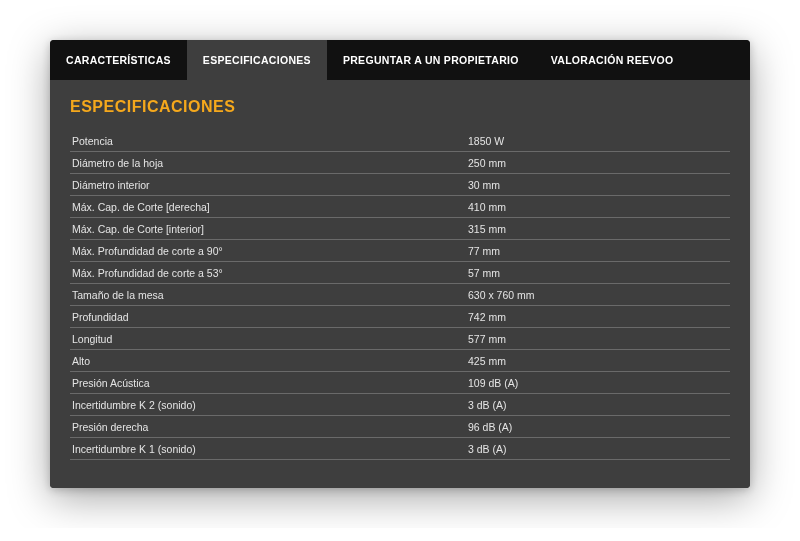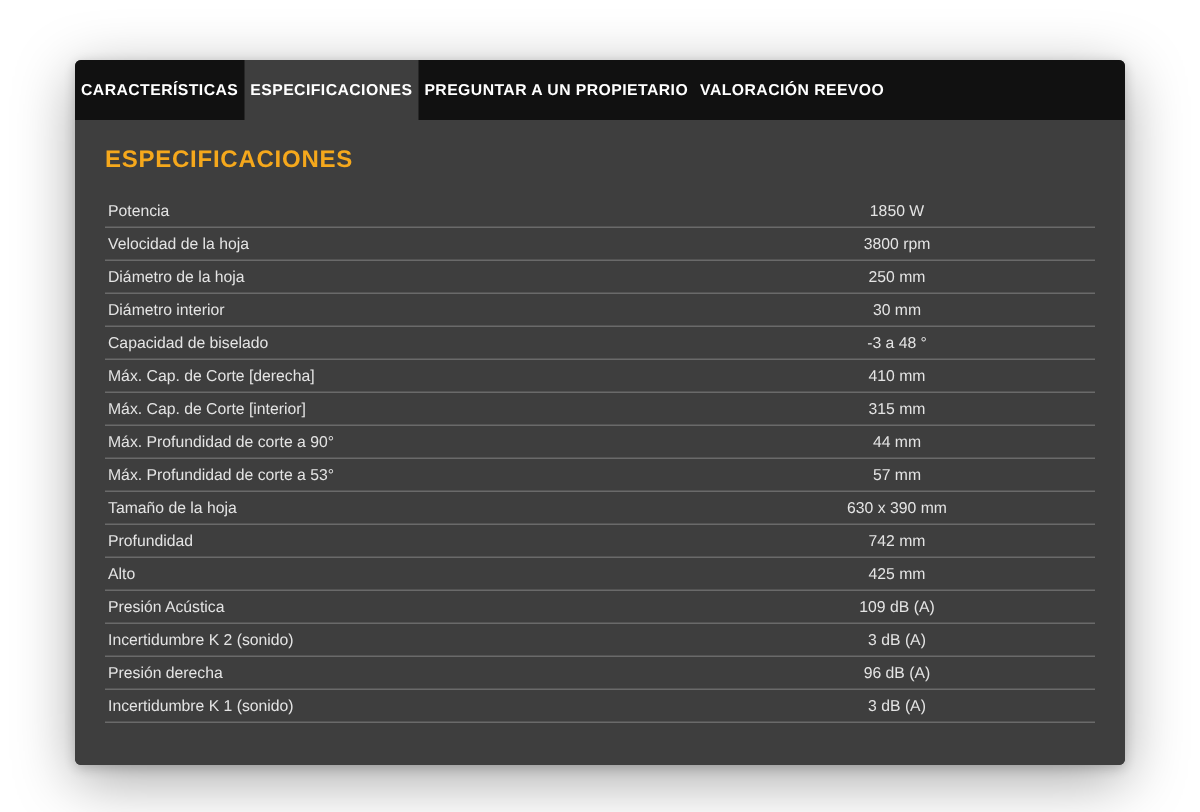--- a/index.html
+++ b/index.html
@@ -20,21 +20,21 @@
   }
   .tabs {
     display: flex;
     background: #111;
   }
   .tab {
     color: #fff;
     font-size: 10.5px;
     font-weight: 700;
     letter-spacing: 0.3px;
-    padding: 14px 4px;
+    padding: 14px 16px;
     cursor: pointer;
     white-space: nowrap;
   }
   .tab.active {
     background: #3e3e3e;
   }
   .panel {
     padding: 18px 20px 28px 20px;
     background: #3e3e3e;
   }
@@ -52,21 +52,21 @@
   table.spec tr {
     border-bottom: 1px solid #6a6a6a;
   }
   table.spec td {
     color: #e4e4e4;
     font-size: 10.5px;
     padding: 5px 2px 4px 2px;
     vertical-align: top;
   }
   table.spec td.label { width: 60%; }
-  table.spec td.value { width: 40%; text-align: center; }
+  table.spec td.value { width: 40%; }
 </style>
 </head>
 <body>
 
 <div class="card">
   <div class="tabs">
     <div class="tab">CARACTERÍSTICAS</div>
     <div class="tab active">ESPECIFICACIONES</div>
     <div class="tab">PREGUNTAR A UN PROPIETARIO</div>
     <div class="tab">VALORACIÓN REEVOO</div>
@@ -74,58 +74,54 @@
 
   <div class="panel">
     <div class="heading">ESPECIFICACIONES</div>
     <table class="spec">
       <tbody>
         <tr>
             <td class="label">Potencia</td>
             <td class="value">1850 W</td>
           </tr>
         <tr>
-            <td class="label">Velocidad de la hoja</td>
-            <td class="value">3800 rpm</td>
-          </tr>
-        <tr>
             <td class="label">Diámetro de la hoja</td>
             <td class="value">250 mm</td>
           </tr>
         <tr>
             <td class="label">Diámetro interior</td>
             <td class="value">30 mm</td>
-          </tr>
-        <tr>
-            <td class="label">Capacidad de biselado</td>
-            <td class="value">-3 a 48 °</td>
           </tr>
         <tr>
             <td class="label">Máx. Cap. de Corte [derecha]</td>
             <td class="value">410 mm</td>
           </tr>
         <tr>
             <td class="label">Máx. Cap. de Corte [interior]</td>
             <td class="value">315 mm</td>
           </tr>
         <tr>
             <td class="label">Máx. Profundidad de corte a 90°</td>
-            <td class="value">44 mm</td>
+            <td class="value">77 mm</td>
           </tr>
         <tr>
             <td class="label">Máx. Profundidad de corte a 53°</td>
             <td class="value">57 mm</td>
           </tr>
         <tr>
-            <td class="label">Tamaño de la hoja</td>
-            <td class="value">630 x 390 mm</td>
+            <td class="label">Tamaño de la mesa</td>
+            <td class="value">630 x 760 mm</td>
           </tr>
         <tr>
             <td class="label">Profundidad</td>
             <td class="value">742 mm</td>
+          </tr>
+        <tr>
+            <td class="label">Longitud</td>
+            <td class="value">577 mm</td>
           </tr>
         <tr>
             <td class="label">Alto</td>
             <td class="value">425 mm</td>
           </tr>
         <tr>
             <td class="label">Presión Acústica</td>
             <td class="value">109 dB (A)</td>
           </tr>
         <tr>

